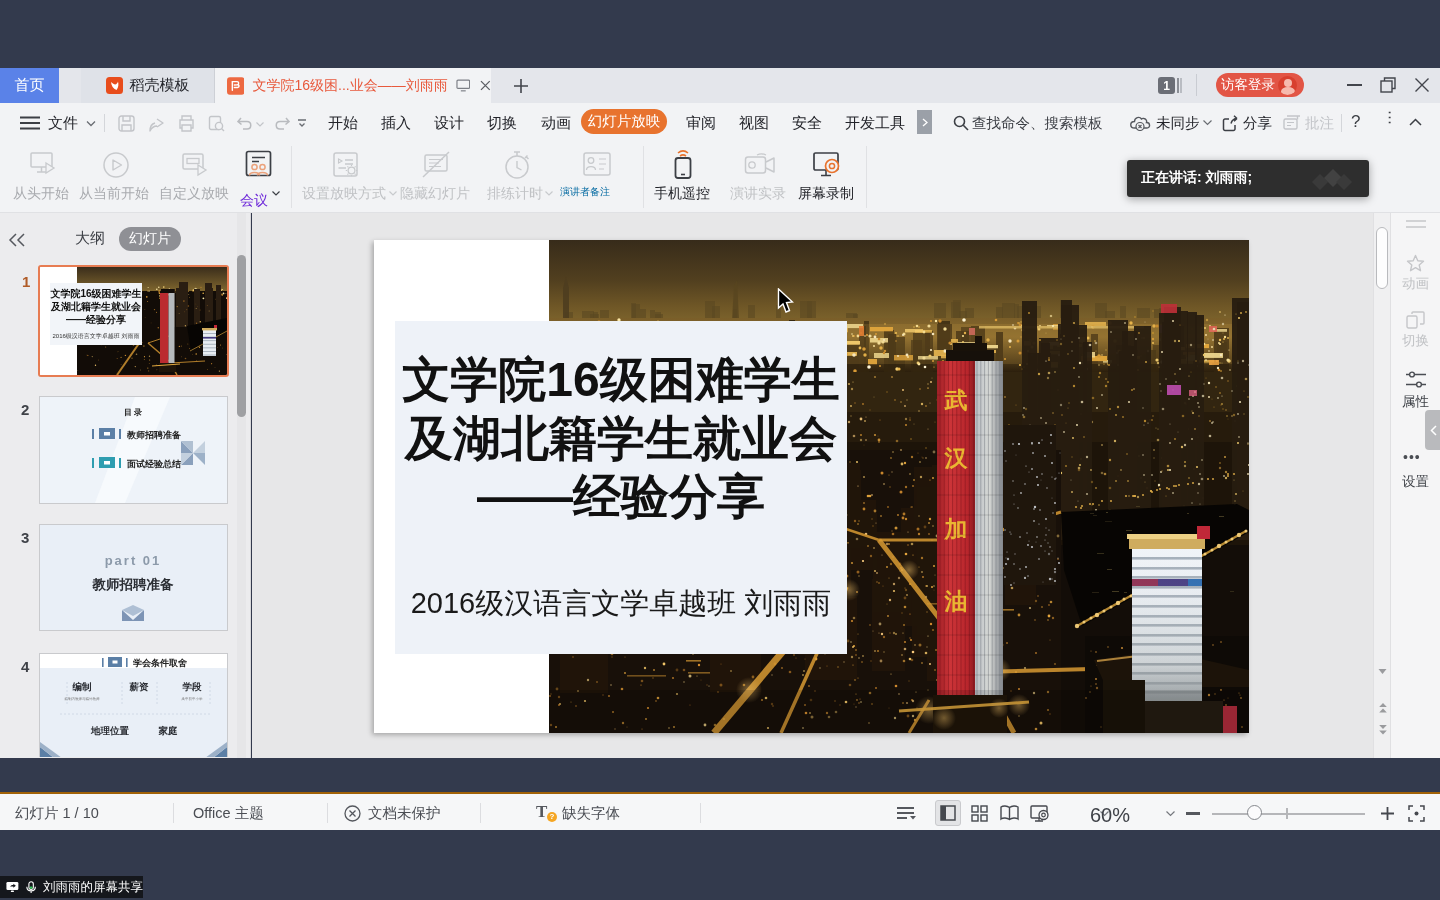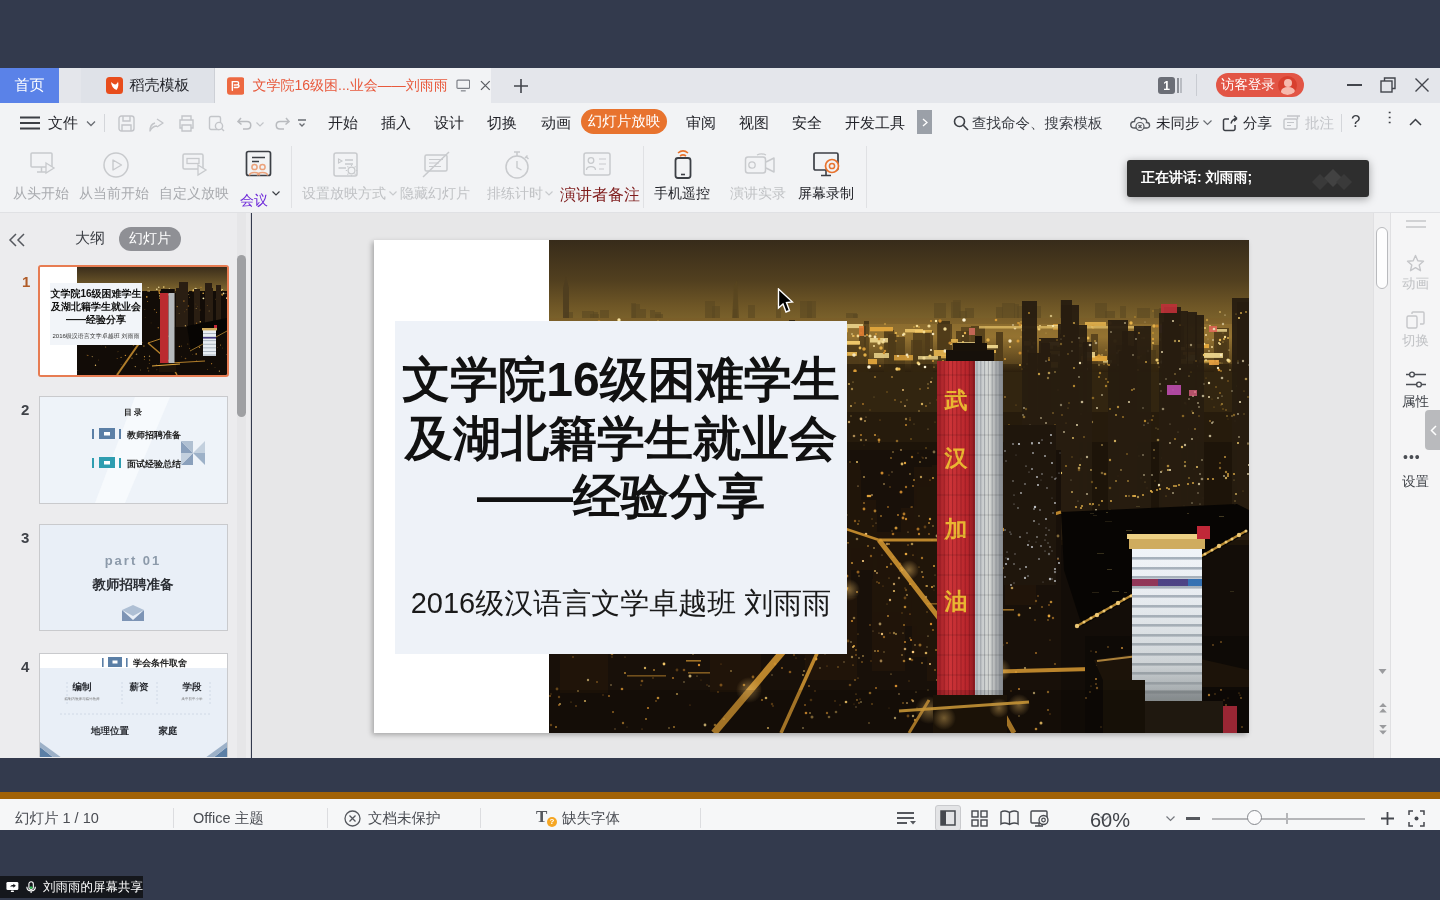--- a/index.html
+++ b/index.html
@@ -217,21 +217,21 @@
     <svg class="abs" style="left:545px;top:49px;" width="8" height="5" viewBox="0 0 8 5">
         <path d="M0.5 0.5 L4 4 L7.5 0.5" fill="none" stroke="#c8cacd" stroke-width="1.2"></path>
       </svg>
 
     <svg class="abs" style="left:582px;top:9px;" width="30" height="27" viewBox="0 0 30 27">
         <rect x="2" y="2" width="26" height="22" rx="2" fill="none" stroke="#c8cacd" stroke-width="1.5"></rect>
         <circle cx="9" cy="9.5" r="2.8" fill="none" stroke="#c8cacd" stroke-width="1.3"></circle>
         <path d="M4.5 19 C4.5 14.5 13.5 14.5 13.5 19" fill="none" stroke="#c8cacd" stroke-width="1.3"></path>
         <path d="M17 8 H24 M17 13 H24 M17 18 H22" stroke="#c8cacd" stroke-width="1.2"></path>
       </svg>
-    <span class="abs" style="left:560px;top:43px;font-size:16px;color:#7f1d1d;">演讲者备注</span>
+    <span class="abs" style="left:560px;top:43px;font-size:10px;color:#0369a1;">演讲者备注</span>
     <div class="abs" style="left:643px;top:4px;width:1px;height:62px;background:#e0e1e4;"></div>
 
     <svg class="abs" style="left:670px;top:6px;" width="26" height="32" viewBox="0 0 26 32">
         <path d="M8 5 C11 2.5 15 2.5 18 5" fill="none" stroke="#e8732e" stroke-width="1.6"></path>
         <path d="M10 8 C12 6.5 14 6.5 16 8" fill="none" stroke="#e8732e" stroke-width="1.6"></path>
         <rect x="5.5" y="10" width="15" height="20" rx="2.5" fill="none" stroke="#3c3f45" stroke-width="1.8"></rect>
         <path d="M11 26.5 H15" stroke="#3c3f45" stroke-width="1.6"></path>
       </svg>
     <span class="abs" style="left:654px;top:43px;font-size:14px;color:#23242a;">手机遥控</span>
 
@@ -2911,21 +2911,21 @@
 
       <div class="abs f" style="left:34px;top:197px;width:16px;height:40px;background:#b9babd;border-radius:4px 0 0 4px;justify-content:center;">
         <svg width="7" height="11" viewBox="0 0 7 11">
             <path d="M6 1 L1.5 5.5 L6 10" fill="none" stroke="#fff" stroke-width="1.5"></path>
           </svg>
       </div>
     </div>
   </div>
 
 
-  <div class="abs" style="left:0;top:792px;width:1440px;height:38px;background:#f6f7f8;border-top:7px solid #a16207;" id="statusbar">
+  <div class="abs" style="left:0;top:792px;width:1440px;height:38px;background:#f6f7f8;border-top:2px solid #a16207;" id="statusbar">
     <span class="abs" style="left:15px;top:10px;font-size:14.5px;color:#4a4d53;">幻灯片 1 / 10</span>
     <div class="abs" style="left:173px;top:9px;width:1px;height:20px;background:#dcdde0;"></div>
     <span class="abs" style="left:193px;top:10px;font-size:14.5px;color:#4a4d53;">Office 主题</span>
     <div class="abs" style="left:327px;top:9px;width:1px;height:20px;background:#dcdde0;"></div>
     <svg class="abs" style="left:344px;top:11px;" width="17" height="17" viewBox="0 0 17 17">
         <circle cx="8.5" cy="8.5" r="7.5" fill="none" stroke="#55585e" stroke-width="1.3"></circle>
         <path d="M5.5 5.5 L11.5 11.5 M11.5 5.5 L5.5 11.5" stroke="#55585e" stroke-width="1.3"></path>
       </svg>
     <span class="abs" style="left:368px;top:10px;font-size:14.5px;color:#4a4d53;">文档未保护</span>
     <div class="abs" style="left:480px;top:9px;width:1px;height:20px;background:#dcdde0;"></div>

